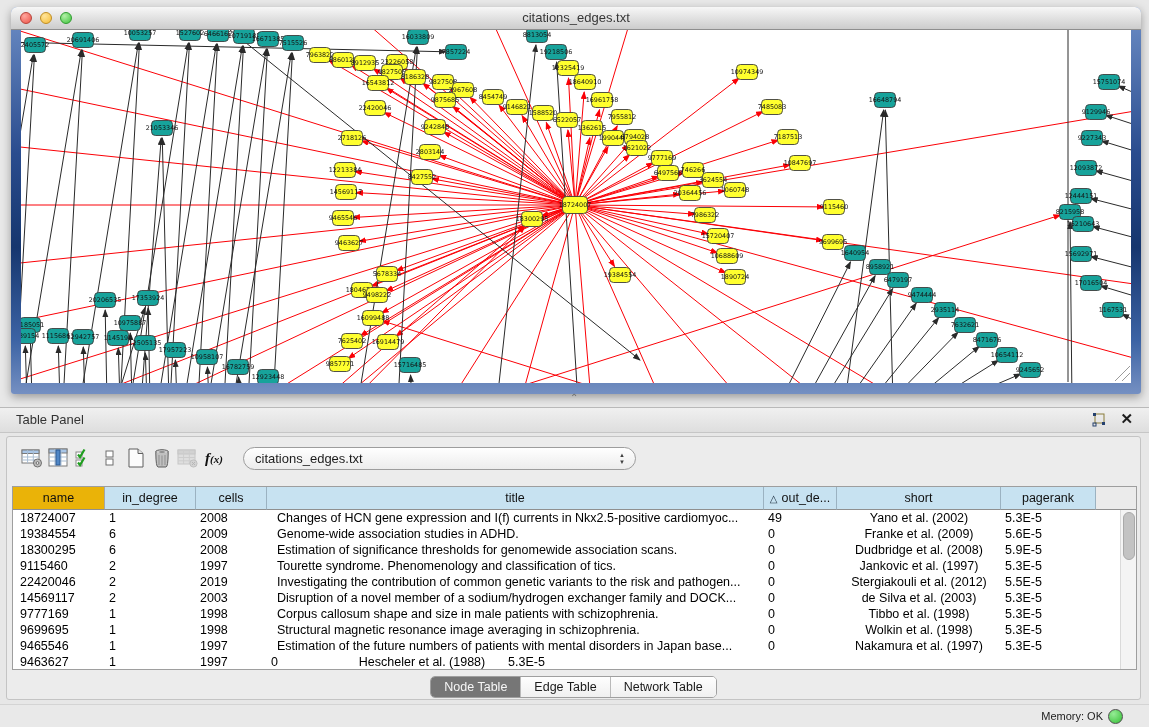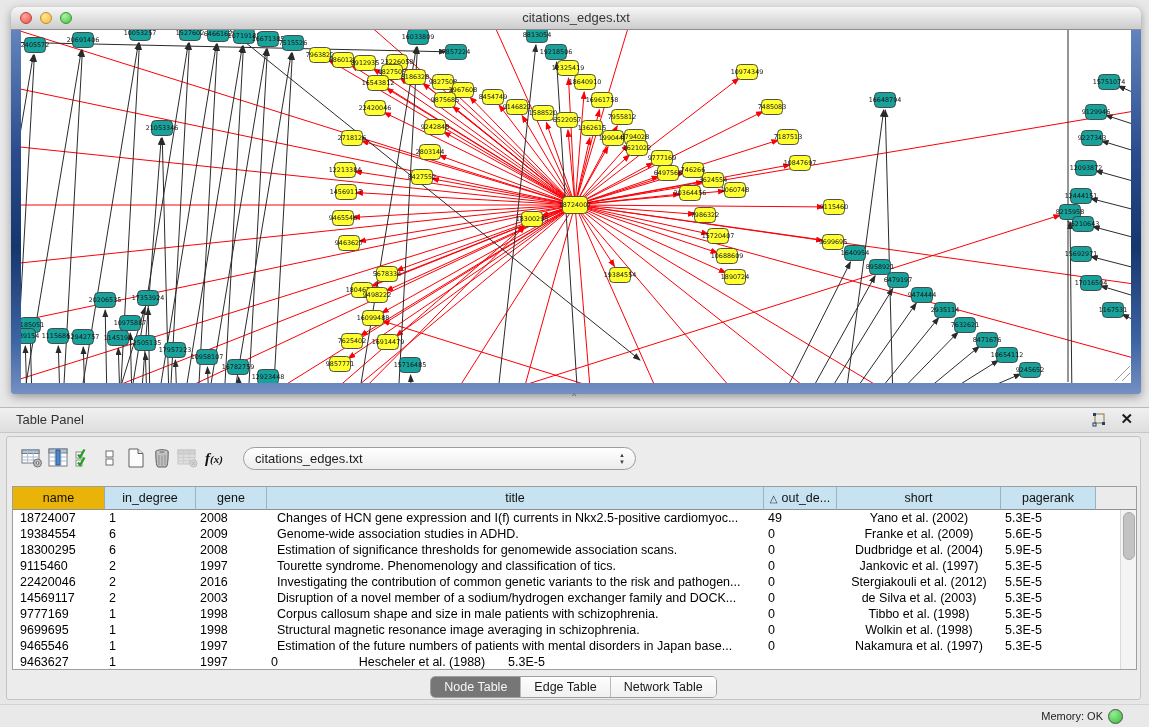--- a/index.html
+++ b/index.html
@@ -547,21 +547,21 @@
 
       <div class="tbl">
         <div class="tbl-head" id="tbl-head">
             <div class="hcell namecol" style="width: 92px;">
               <span>name</span>
             </div>
             <div class="hcell" style="width: 91px;">
               <span>in_degree</span>
             </div>
             <div class="hcell" style="width: 71px;">
-              <span>gene</span>
+              <span>cells</span>
             </div>
             <div class="hcell" style="width: 497px;">
               <span>title</span>
             </div>
             <div class="hcell" style="width: 73px;">
               <span class="sortmark">△</span>
               <span>out_de...</span>
             </div>
             <div class="hcell" style="width: 164px;">
               <span>short</span>
@@ -589,36 +589,36 @@
               <div class="cell" style="width: 73px;">0</div>
               <div class="cell" style="width: 164px; text-align: center;">Franke et al. (2009)</div>
               <div class="cell" style="width: 95px;">5.6E-5</div>
             </div>
             <div class="row">
               <div class="cell" style="width: 92px; padding-left: 7px;">18300295</div>
               <div class="cell" style="width: 91px;">6</div>
               <div class="cell" style="width: 71px;">2008</div>
               <div class="cell" style="width: 497px; padding-left: 10px;">Estimation of significance thresholds for genomewide association scans.</div>
               <div class="cell" style="width: 73px;">0</div>
-              <div class="cell" style="width: 164px; text-align: center;">Dudbridge et al. (2004)</div>
+              <div class="cell" style="width: 164px; text-align: center;">Dudbridge et al. (2008)</div>
               <div class="cell" style="width: 95px;">5.9E-5</div>
             </div>
             <div class="row">
               <div class="cell" style="width: 92px; padding-left: 7px;">9115460</div>
               <div class="cell" style="width: 91px;">2</div>
               <div class="cell" style="width: 71px;">1997</div>
               <div class="cell" style="width: 497px; padding-left: 10px;">Tourette syndrome. Phenomenology and classification of tics.</div>
               <div class="cell" style="width: 73px;">0</div>
               <div class="cell" style="width: 164px; text-align: center;">Jankovic et al. (1997)</div>
               <div class="cell" style="width: 95px;">5.3E-5</div>
             </div>
             <div class="row">
               <div class="cell" style="width: 92px; padding-left: 7px;">22420046</div>
               <div class="cell" style="width: 91px;">2</div>
-              <div class="cell" style="width: 71px;">2016</div>
+              <div class="cell" style="width: 71px;">2019</div>
               <div class="cell" style="width: 497px; padding-left: 10px;">Investigating the contribution of common genetic variants to the risk and pathogen...</div>
               <div class="cell" style="width: 73px;">0</div>
               <div class="cell" style="width: 164px; text-align: center;">Stergiakouli et al. (2012)</div>
               <div class="cell" style="width: 95px;">5.5E-5</div>
             </div>
             <div class="row">
               <div class="cell" style="width: 92px; padding-left: 7px;">14569117</div>
               <div class="cell" style="width: 91px;">2</div>
               <div class="cell" style="width: 71px;">2003</div>
               <div class="cell" style="width: 497px; padding-left: 10px;">Disruption of a novel member of a sodium/hydrogen exchanger family and DOCK...</div>

